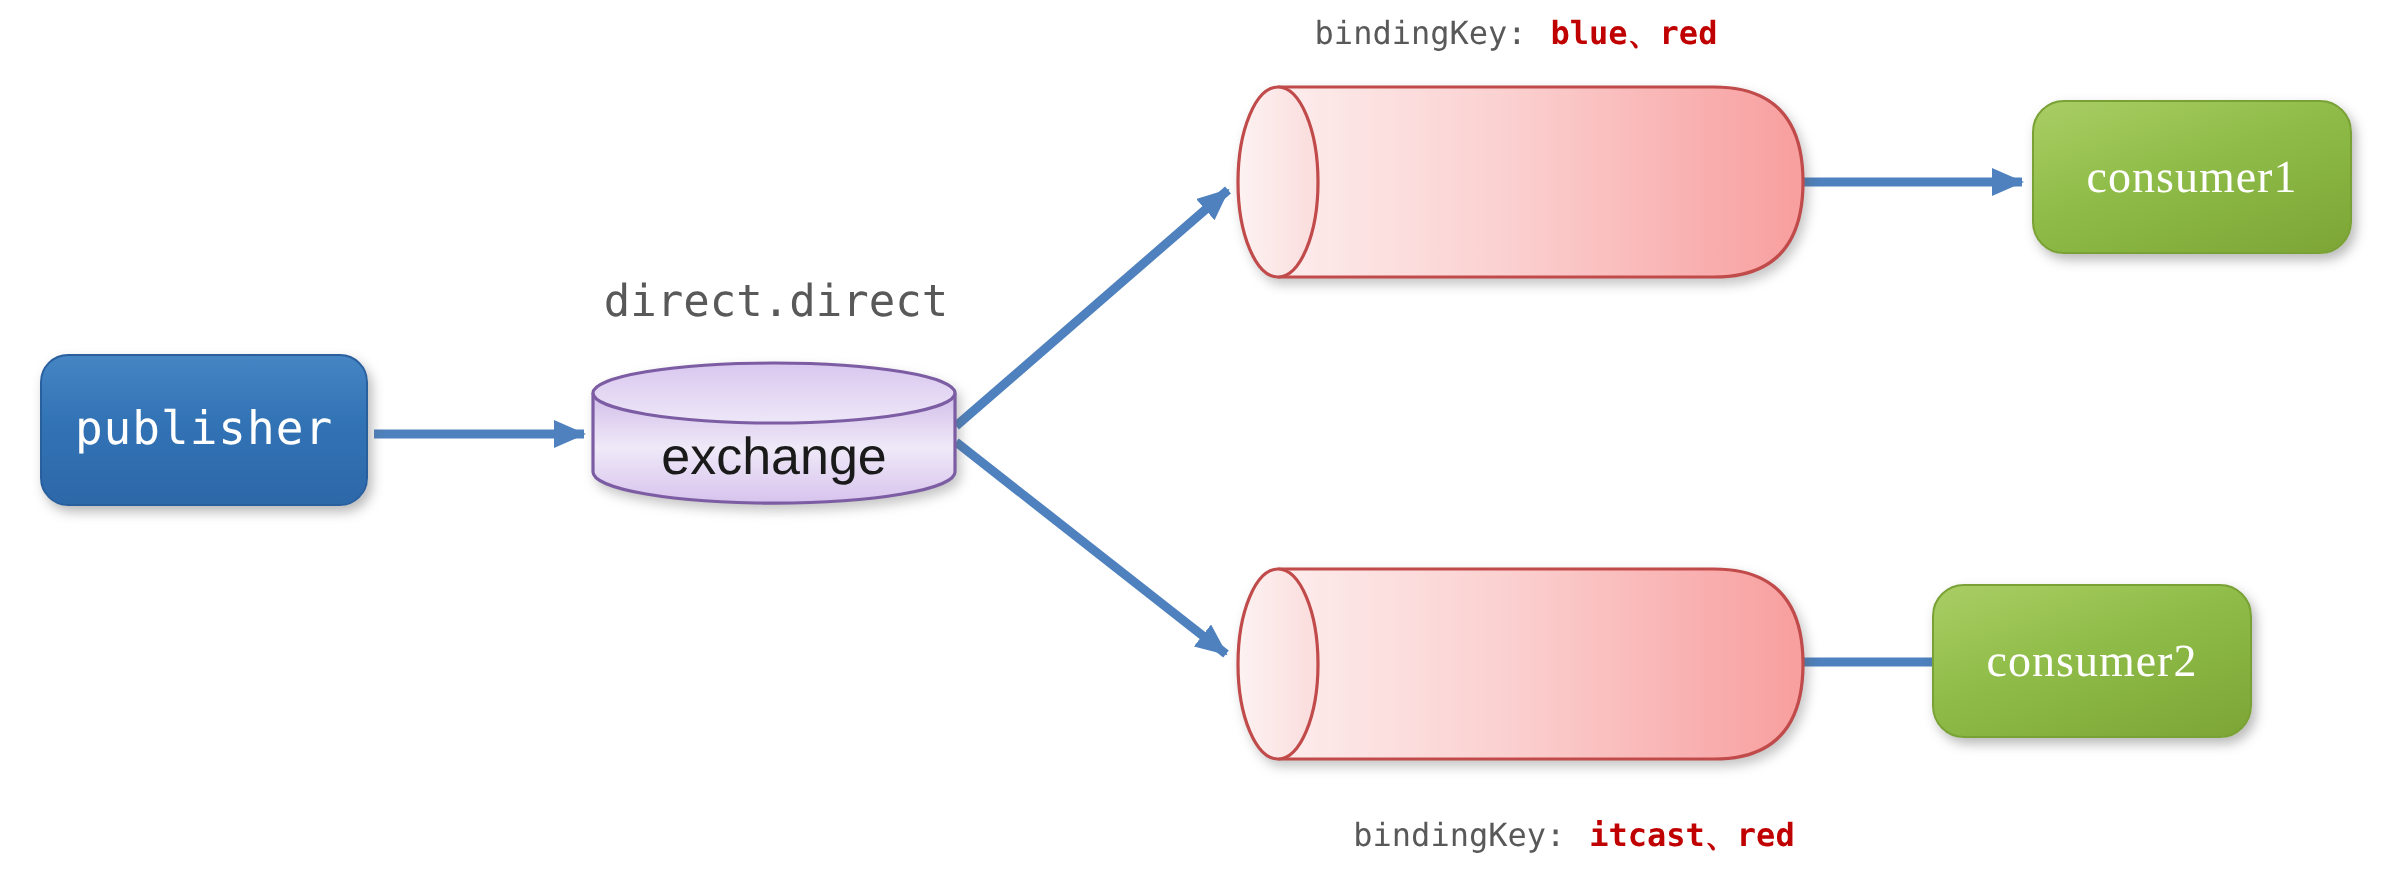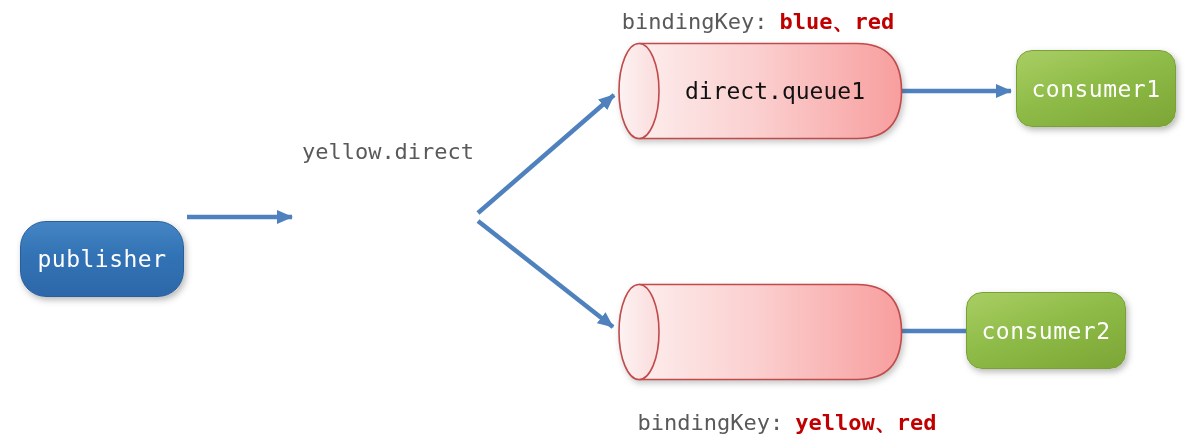--- a/index.html
+++ b/index.html
@@ -20,30 +20,30 @@
     align-items: center;
     justify-content: center;
     color: #ffffff;
     font-size: 23px;
     letter-spacing: 0.5px;
   }
   .publisher {
     left: 20px; top: 177px; width: 164px; height: 76px;
     background: linear-gradient(180deg, #4585c4 0%, #3273B5 45%, #2d68a9 100%);
     border: 1.5px solid #2A5F9E;
-    border-radius: 26px;
+    border-radius: 14px;
     box-shadow: 2px 3px 6px rgba(100,100,100,0.45);
-    margin-top: 44px;
   }
   .consumer {
     width: 160px; height: 77px;
     background: linear-gradient(160deg, #a9ce64 0%, #8FBC48 45%, #7ca535 100%);
     border: 1.5px solid #79A136;
     border-radius: 16px;
     box-shadow: 2px 3px 6px rgba(100,100,100,0.45);
+    font-family: Liberation Serif, serif;
   }
   .consumer1 { left: 1016px; top: 50px; }
   .consumer2 { left: 966px; top: 292px; }
 
   
   .cyl-svg { filter: drop-shadow(2px 3px 3px rgba(90,90,90,0.35)); }
   .exchange-wrap { left: 295px; top: 180px; width: 184px; height: 74px; }
   .exchange-label {
     position: absolute; left: 0; top: 22px; width: 100%; height: 52px;
     display: flex; align-items: center; justify-content: center;
@@ -62,21 +62,21 @@
   
   .exchange-name {
     left: 288px; top: 139px; width: 200px;
     text-align: center;
     font-size: 22px; color: #595959;
     white-space: nowrap;
   }
   .binding-label {
     width: 340px;
     text-align: center;
-    font-size: 22px; color: #595959;
+    font-size: 16px; color: #595959;
     white-space: nowrap;
   }
   .binding-top { left: 588px; top: 7px; }
   .binding-bottom { left: 617px; top: 408px; }
   .binding-keys { font-weight: bold; color: #C00000; margin-left: 12px; }
 
   
   .arrow-layer { left: 0; top: 0; width: 1201px; height: 444px; pointer-events: none; }
 </style>
 </head>
@@ -96,22 +96,40 @@
       <line x1="478" y1="221" x2="613" y2="327" marker-end="url(#ah)"></line>
       <line x1="901" y1="91" x2="1011" y2="91" marker-end="url(#ah)"></line>
       <line x1="901" y1="331" x2="1008" y2="331" marker-end="url(#ah)"></line>
     </g>
   </svg>
 
   <div class="abs node-box publisher">
     <span>publisher</span>
   </div>
 
-  <div class="abs exchange-name">yellow.direct</div>
+  <div class="abs exchange-name">direct.direct</div>
 
+  <div class="abs exchange-wrap">
+    <svg class="cyl-svg" width="184" height="74" viewBox="0 0 184 74">
+      <defs>
+        <linearGradient id="exBody" x1="0" y1="0" x2="0" y2="1">
+          <stop offset="0" stop-color="#D2BDE9"></stop>
+          <stop offset="0.5" stop-color="#EFE9F8"></stop>
+          <stop offset="1" stop-color="#D7C3ED"></stop>
+        </linearGradient>
+        <linearGradient id="exTop" x1="0" y1="0" x2="0" y2="1">
+          <stop offset="0" stop-color="#D9C7EF"></stop>
+          <stop offset="1" stop-color="#EEE7F8"></stop>
+        </linearGradient>
+      </defs>
+      <path d="M1.5,16.5 V56 A90,15.5 0 0 0 182.5,56 V16.5" fill="url(#exBody)" stroke="#7C5DA4" stroke-width="1.6"></path>
+      <ellipse cx="92" cy="16.5" rx="90.5" ry="15" fill="url(#exTop)" stroke="#7C5DA4" stroke-width="1.6"></ellipse>
+    </svg>
+    <div class="exchange-label">exchange</div>
+  </div>
 
   <div class="abs binding-label binding-top">
     <span>bindingKey:</span><span class="binding-keys">blue、red</span>
   </div>
 
   <div class="abs queue-wrap queue1-wrap">
     <svg class="cyl-svg" width="286" height="98" viewBox="0 0 286 98">
       <defs>
         <linearGradient id="qBody" x1="0" y1="0" x2="1" y2="0">
           <stop offset="0" stop-color="#FDEDED"></stop>
@@ -119,35 +137,34 @@
           <stop offset="1" stop-color="#F89E9E"></stop>
         </linearGradient>
         <linearGradient id="qCap" x1="0" y1="0" x2="1" y2="0">
           <stop offset="0" stop-color="#FDF2F2"></stop>
           <stop offset="1" stop-color="#FBDCDC"></stop>
         </linearGradient>
       </defs>
       <path d="M22,1.5 H240 Q284.5,1.5 284.5,49 Q284.5,96.5 240,96.5 H22" fill="url(#qBody)" stroke="#C14B4B" stroke-width="1.6"></path>
       <ellipse cx="22" cy="49" rx="20" ry="47.5" fill="url(#qCap)" stroke="#C14B4B" stroke-width="1.6"></ellipse>
     </svg>
-    <div class="queue-label">direct.queue1</div>
   </div>
 
   <div class="abs node-box consumer consumer1">
     <span>consumer1</span>
   </div>
 
   <div class="abs queue-wrap queue2-wrap">
     <svg class="cyl-svg" width="286" height="98" viewBox="0 0 286 98">
       <path d="M22,1.5 H240 Q284.5,1.5 284.5,49 Q284.5,96.5 240,96.5 H22" fill="url(#qBody)" stroke="#C14B4B" stroke-width="1.6"></path>
       <ellipse cx="22" cy="49" rx="20" ry="47.5" fill="url(#qCap)" stroke="#C14B4B" stroke-width="1.6"></ellipse>
     </svg>
   </div>
 
   <div class="abs node-box consumer consumer2">
     <span>consumer2</span>
   </div>
 
   <div class="abs binding-label binding-bottom">
-    <span>bindingKey:</span><span class="binding-keys">yellow、red</span>
+    <span>bindingKey:</span><span class="binding-keys">itcast、red</span>
   </div>
 
 </div>
 
 </body></html>

